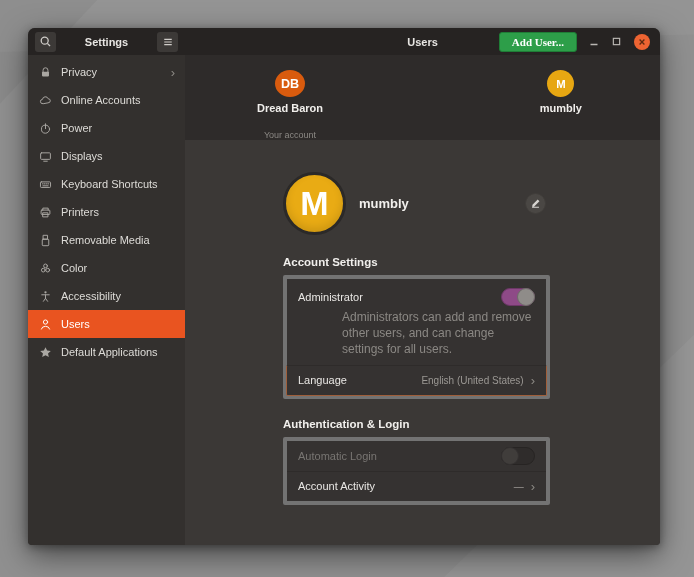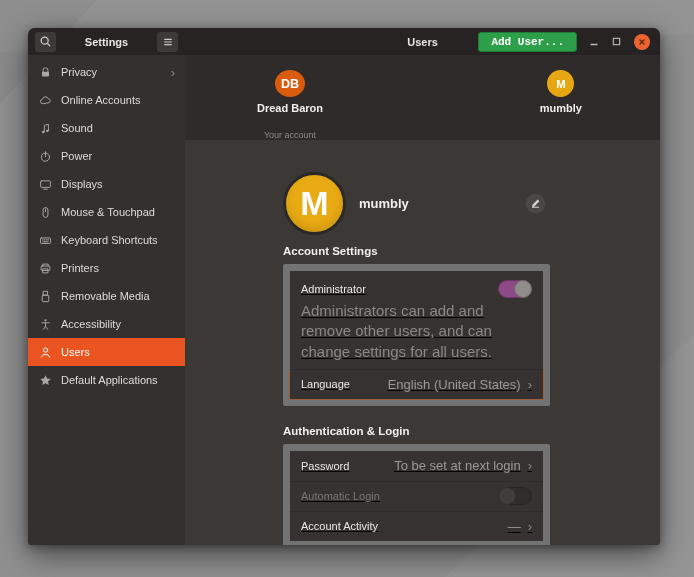--- a/index.html
+++ b/index.html
@@ -29,21 +29,21 @@
   .tb-btn { width:21px; height:20px; border-radius:3px; background:#3c3937;
     display:flex; align-items:center; justify-content:center; color:#cfccc8; }
   .app-title { font-size:11px; font-weight:bold; }
   .tb-right { flex:1; display:flex; align-items:center; position:relative; }
   .panel-title { position:absolute; left:0; right:0; text-align:center;
     font-size:11px; font-weight:bold; pointer-events:none; }
   .tb-actions { margin-left:auto; display:flex; align-items:center; gap:12px;
     padding-right:10px; position:relative; z-index:2; }
   .add-user-btn { background:#2d9e49; border:1px solid #1f7d36; color:#fff;
     font-size:11px; font-weight:bold; padding:3px 12px; border-radius:3px;
-    font-family:Liberation Mono, monospace; }
+    font-family:Liberation Serif, serif; }
   .winctl { display:flex; align-items:center; gap:13px; color:#b9b6b2; }
   .close-btn { width:16px; height:16px; border-radius:50%; background:#ed6432;
     display:flex; align-items:center; justify-content:center; color:#5d2a10; }
 
   
   .win-body { flex:1; display:flex; min-height:0; }
 
   
   .sidebar { width:157px; background:#33302e; padding-top:3px; flex:0 0 157px;
     display:flex; flex-direction:column; }
@@ -77,34 +77,34 @@
   .big-avatar { width:63px; height:63px; border-radius:50%; background:#e9ab14;
     border:3px solid #2b2928; color:#fff; font-size:34px; font-weight:bold;
     display:flex; align-items:center; justify-content:center;
     box-shadow:inset 0 -4px 8px rgba(0,0,0,.12); }
   .profile-name { font-size:13px; font-weight:bold; color:#f2f0ed; margin-left:13px; }
   .edit-btn { position:absolute; right:4px; top:22px; width:21px; height:21px;
     border-radius:50%; background:#4a4744; border:1px solid #403d3a; color:#d6d3cf;
     display:flex; align-items:center; justify-content:center; }
 
   .sect-header { font-size:11.5px; font-weight:bold; color:#f1efec; }
-  .hdr1 { margin-top:10px; }
+  .hdr1 { margin-top:21px; }
   .hdr2 { margin-top:19px; }
 
-  .group { margin-top:7px; background:#353231; border:7px solid #737373; border-radius:2px;text-decoration:underline; }
+  .group { margin-top:7px; background:#353231; border:4px solid #737373; border-radius:2px; }
   .row { display:flex; align-items:center; padding:0 11px; }
   .row + .row { border-top:1px solid #2e2b2a; }
   .row .rlabel { font-size:11px; color:#e9e7e4; }
-  .row .rvalue { margin-left:auto; font-size:13px; color:#9b9894; display:flex;
+  .row .rvalue { margin-left:auto; font-size:10px; color:#9b9894; display:flex;
     align-items:center; gap:7px; }
   .row .chev { color:#8c8984; font-size:13px; }
 
   .admin-row { flex-wrap:wrap; padding-top:9px; padding-bottom:8px; position:relative; }
   .admin-top { display:flex; width:100%; align-items:center; }
-  .admin-desc { font-size:15px; color:#8b8884; line-height:1.35; margin-top:3px; width:88%; }
+  .admin-desc { font-size:12px; color:#8b8884; line-height:1.35; margin-top:3px; width:88%;margin-left:44px; }
 
   .lang-row { height:31px; border:1px solid #a05f3b; border-radius:2px; margin:-1px; position:relative; }
 
   .auth-row { height:30px; }
   .row.disabled .rlabel { color:#787572; }
 
   
   .toggle { width:34px; height:18px; border-radius:9px; position:relative; flex:0 0 34px; }
   .toggle .knob { position:absolute; top:0; width:18px; height:18px; border-radius:50%; }
   .toggle.on { background:#8e4a87; border:1px solid #6d3767; }
@@ -184,53 +184,34 @@
           <span class="icn">
             <svg width="13" height="13" viewBox="0 0 16 16" fill="none" stroke="currentColor" stroke-width="1.2" stroke-linecap="round" stroke-linejoin="round">
               <path d="M4.6 12a2.7 2.7 0 0 1-.3-5.4 3.6 3.6 0 0 1 7-.7 2.5 2.5 0 0 1 .2 5z" fill="none"></path>
             </svg>
           </span>
           <span class="lbl">Online Accounts</span>
         </div>
         <div class="side-item">
           <span class="icn">
             <svg width="13" height="13" viewBox="0 0 16 16" fill="none" stroke="currentColor" stroke-width="1.2" stroke-linecap="round" stroke-linejoin="round">
-              <path d="M6.6 12.3V4.1l5-1.2v7.9" fill="none"></path>
-              <circle cx="5.1" cy="12.4" r="1.5" fill="currentColor" stroke="none"></circle>
-              <circle cx="10.1" cy="10.9" r="1.5" fill="currentColor" stroke="none"></circle>
-            </svg>
-          </span>
-          <span class="lbl">Sound</span>
-        </div>
-        <div class="side-item">
-          <span class="icn">
-            <svg width="13" height="13" viewBox="0 0 16 16" fill="none" stroke="currentColor" stroke-width="1.2" stroke-linecap="round" stroke-linejoin="round">
               <circle cx="8" cy="8.8" r="5" fill="none"></circle>
               <path d="M8 2.2v6" fill="none"></path>
             </svg>
           </span>
           <span class="lbl">Power</span>
         </div>
         <div class="side-item">
           <span class="icn">
             <svg width="13" height="13" viewBox="0 0 16 16" fill="none" stroke="currentColor" stroke-width="1.2" stroke-linecap="round" stroke-linejoin="round">
               <rect x="2" y="3.5" width="12" height="8" rx="1" fill="none"></rect>
               <path d="M5.8 13.8h4.4" fill="none"></path>
             </svg>
           </span>
           <span class="lbl">Displays</span>
-        </div>
-        <div class="side-item">
-          <span class="icn">
-            <svg width="13" height="13" viewBox="0 0 16 16" fill="none" stroke="currentColor" stroke-width="1.2" stroke-linecap="round" stroke-linejoin="round">
-              <rect x="5" y="2" width="6" height="12" rx="3" fill="none"></rect>
-              <path d="M8 4.3v2.6" fill="none"></path>
-            </svg>
-          </span>
-          <span class="lbl">Mouse &amp; Touchpad</span>
         </div>
         <div class="side-item">
           <span class="icn">
             <svg width="13" height="13" viewBox="0 0 16 16" fill="none" stroke="currentColor" stroke-width="1.2" stroke-linecap="round" stroke-linejoin="round">
               <rect x="1.8" y="4.8" width="12.4" height="6.8" rx="1" fill="none"></rect>
               <path d="M4.2 7.2h.9M6.5 7.2h.9M8.8 7.2h.9M11 7.2h.9M4.8 9.6h6.4" fill="none"></path>
             </svg>
           </span>
           <span class="lbl">Keyboard Shortcuts</span>
         </div>
@@ -245,20 +226,30 @@
           <span class="lbl">Printers</span>
         </div>
         <div class="side-item">
           <span class="icn">
             <svg width="13" height="13" viewBox="0 0 16 16" fill="none" stroke="currentColor" stroke-width="1.2" stroke-linecap="round" stroke-linejoin="round">
               <rect x="5.5" y="1.6" width="5" height="4.8" fill="none"></rect>
               <rect x="4" y="6.4" width="8" height="8" rx="1" fill="none"></rect>
             </svg>
           </span>
           <span class="lbl">Removable Media</span>
+        </div>
+        <div class="side-item">
+          <span class="icn">
+            <svg width="13" height="13" viewBox="0 0 16 16" fill="none" stroke="currentColor" stroke-width="1.2" stroke-linecap="round" stroke-linejoin="round">
+              <circle cx="8" cy="4.8" r="2.3" fill="none"></circle>
+              <circle cx="5.3" cy="10" r="2.3" fill="none"></circle>
+              <circle cx="10.7" cy="10" r="2.3" fill="none"></circle>
+            </svg>
+          </span>
+          <span class="lbl">Color</span>
         </div>
         <div class="side-item">
           <span class="icn">
             <svg width="13" height="13" viewBox="0 0 16 16" fill="none" stroke="currentColor" stroke-width="1.2" stroke-linecap="round" stroke-linejoin="round">
               <circle cx="8" cy="2.9" r="1.4" fill="currentColor" stroke="none"></circle>
               <path d="M3.4 5.9h9.2M8 5.9v4.4M8 10.3l-2.6 3.6M8 10.3l2.6 3.6" fill="none"></path>
             </svg>
           </span>
           <span class="lbl">Accessibility</span>
         </div>
@@ -329,27 +320,20 @@
               <span class="rvalue">
                 <span>English (United States)</span>
                 <span class="chev"></span>
               </span>
             </div>
           </div>
 
           <div class="sect-header hdr2">Authentication &amp; Login</div>
 
           <div class="group">
-            <div class="row auth-row">
-              <span class="rlabel">Password</span>
-              <span class="rvalue">
-                <span>To be set at next login</span>
-                <span class="chev"></span>
-              </span>
-            </div>
             <div class="row auth-row disabled">
               <span class="rlabel">Automatic Login</span>
               <span class="rvalue">
                 <span class="toggle off-disabled">
                     <span class="knob"></span>
                   </span>
               </span>
             </div>
             <div class="row auth-row">
               <span class="rlabel">Account Activity</span>

